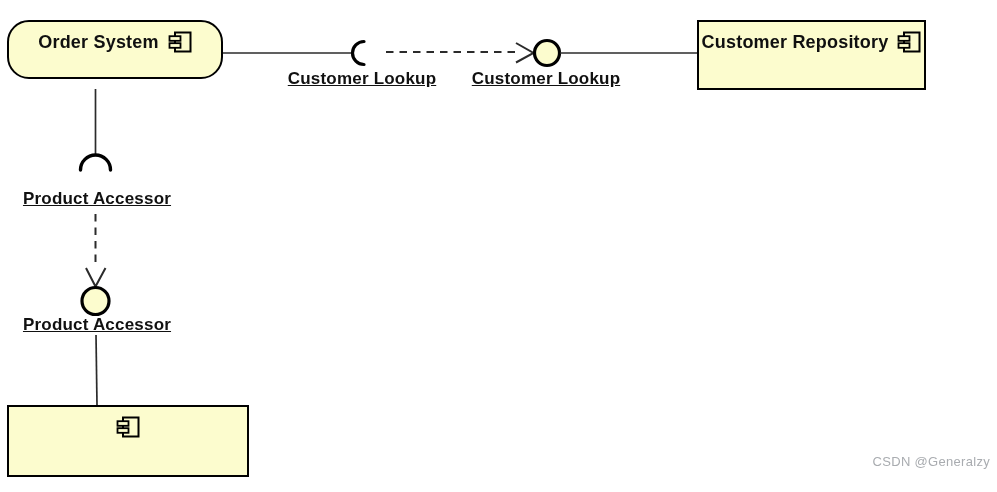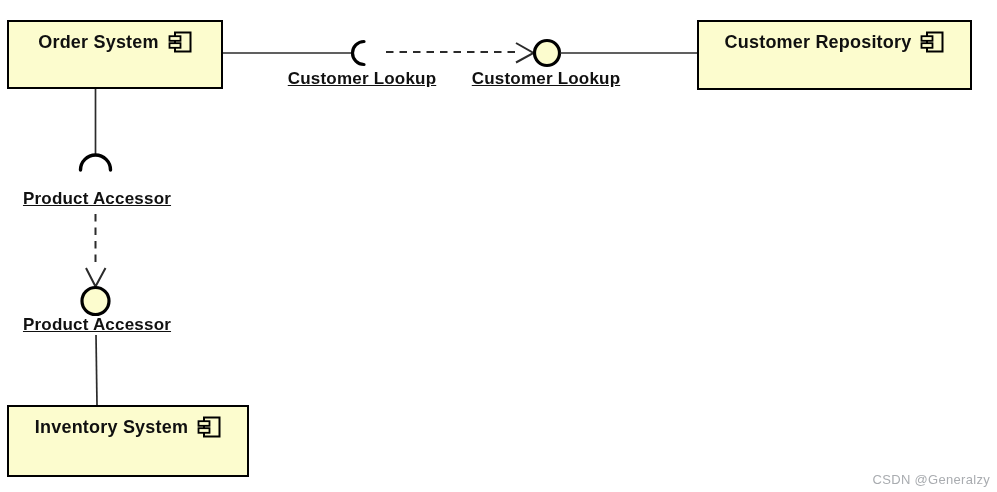--- a/index.html
+++ b/index.html
@@ -39,43 +39,43 @@
     gap: 9px;
     margin-top: 9px;
   }
   .component-title {
     font-size: 18px;
     font-weight: 600;
     color: #101010;
     white-space: nowrap;
     letter-spacing: 0.2px;
   }
-  .comp-order    { left: 7px;   top: 20px;  width: 216px; height: 69px; }
-  .comp-repo     { left: 697px; top: 20px;  width: 275px; height: 70px; }
+  .comp-order    { left: 7px;   top: 20px;  width: 216px; height: 59px; border-radius: 22px; }
+  .comp-repo     { left: 697px; top: 20px;  width: 229px; height: 70px; }
   .comp-inv      { left: 7px;   top: 405px; width: 242px; height: 72px; }
 
   .iface-label {
     position: absolute;
     transform: translateX(-50%);
     font-size: 17px;
     font-weight: 700;
     color: var(--label-text);
     white-space: nowrap;
     letter-spacing: 0.2px;
     text-decoration: underline;
   }
   .lbl-cl-req  { left: 362px; top: 69px; }
   .lbl-cl-prov { left: 546px; top: 69px; }
   .lbl-pa-req  { left: 97px;  top: 189px; }
   .lbl-pa-prov { left: 97px;  top: 315px; }
 
   .watermark {
     position: absolute;
     right: 7px;
-    bottom: 5px;
+    bottom: 23px;
     font-size: 13px;
     color: var(--watermark-text);
     letter-spacing: 0.3px;
   }
   .comp-icon { display: inline-flex; }
 </style>
 </head>
 <body>
 
 <div class="canvas">
@@ -126,21 +126,20 @@
           <rect x="7" y="1.5" width="15.5" height="19" fill="none" stroke="#000" stroke-width="2"></rect>
           <rect x="1.5" y="5.2" width="11" height="4.6" fill="var(--component-fill)" stroke="#000" stroke-width="1.8"></rect>
           <rect x="1.5" y="12.2" width="11" height="4.6" fill="var(--component-fill)" stroke="#000" stroke-width="1.8"></rect>
         </svg>
       </span>
     </div>
   </div>
 
   <div class="component comp-inv">
     <div class="component-title-row">
-      <span class="component-title">Inventory System</span>
       <span class="comp-icon">
         <svg width="24" height="22" viewBox="0 0 24 22" xmlns="http://www.w3.org/2000/svg">
           <rect x="7" y="1.5" width="15.5" height="19" fill="none" stroke="#000" stroke-width="2"></rect>
           <rect x="1.5" y="5.2" width="11" height="4.6" fill="var(--component-fill)" stroke="#000" stroke-width="1.8"></rect>
           <rect x="1.5" y="12.2" width="11" height="4.6" fill="var(--component-fill)" stroke="#000" stroke-width="1.8"></rect>
         </svg>
       </span>
     </div>
   </div>
 

